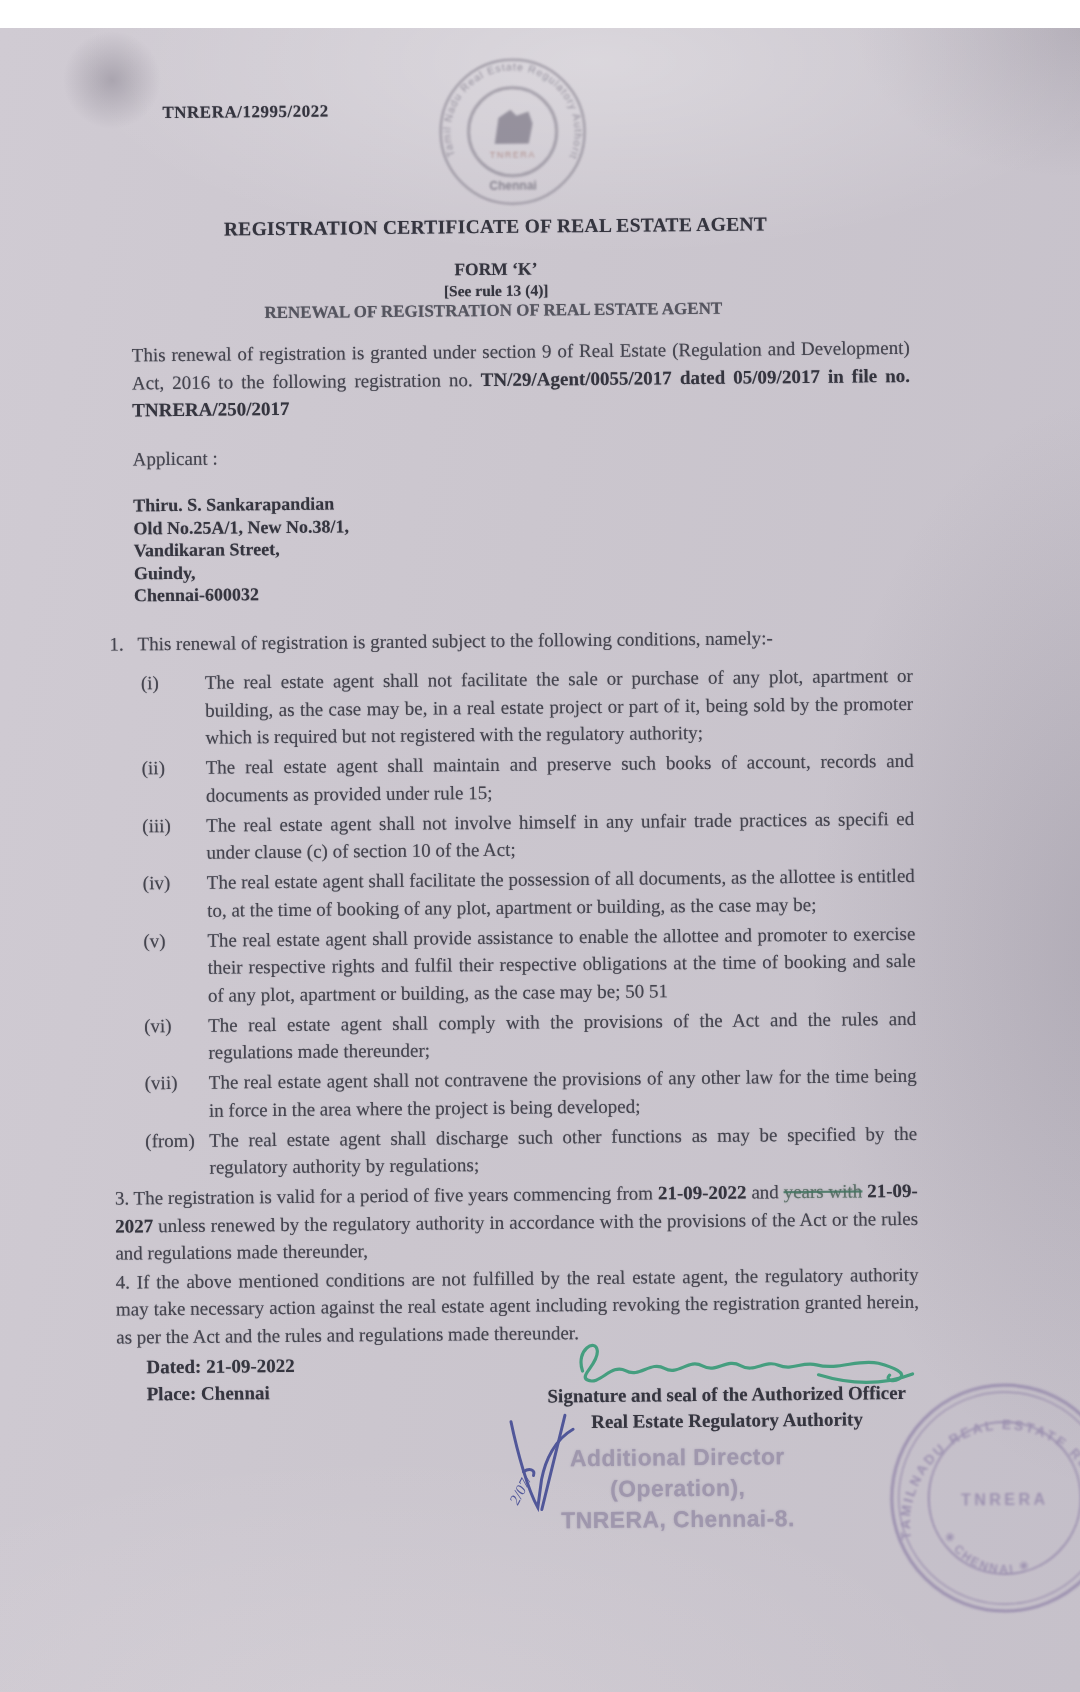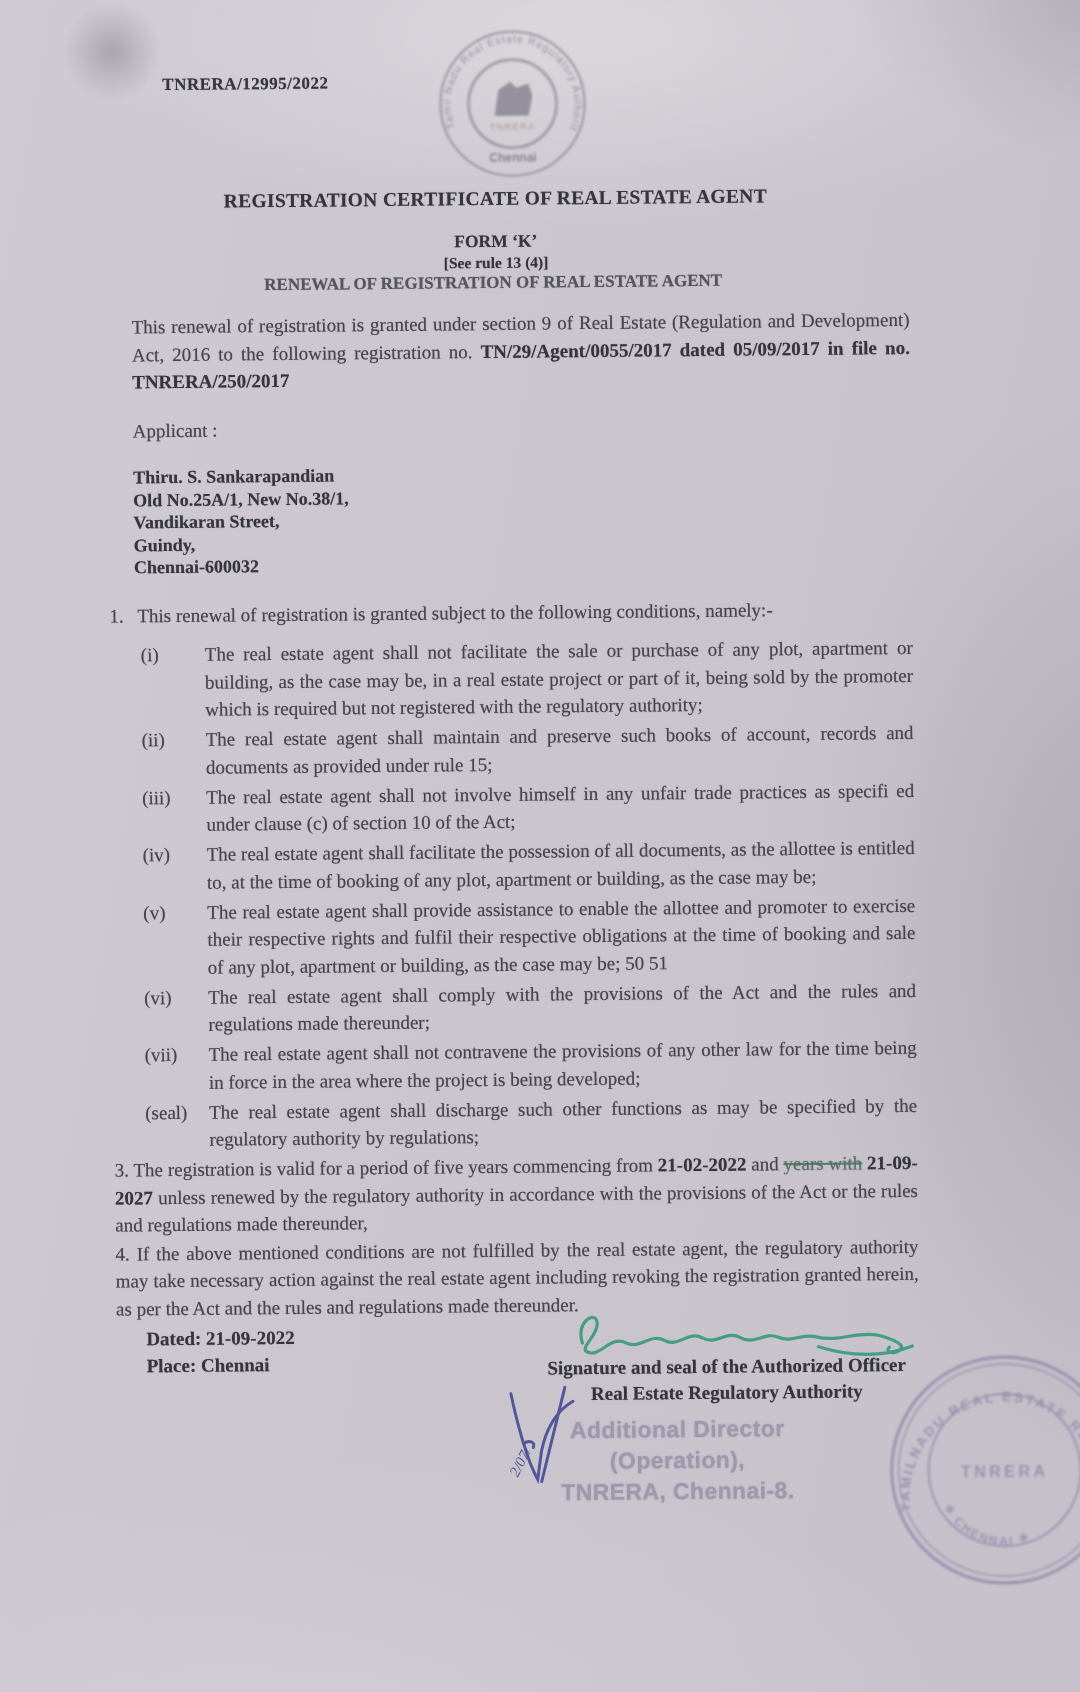--- a/index.html
+++ b/index.html
@@ -9,20 +9,21 @@
   }
   .page{
     position:absolute;inset:0;overflow:hidden;
     background:
       radial-gradient(circle 70px at 112px 52px, rgba(82,76,92,.30), rgba(82,76,92,0) 70%),
       radial-gradient(ellipse 700px 260px at 55% 2%, rgba(255,255,255,.30), rgba(255,255,255,0) 75%),
       radial-gradient(ellipse 420px 760px at 103% 55%, rgba(86,80,98,.20), rgba(86,80,98,0) 72%),
       radial-gradient(ellipse 300px 200px at 100% 0%, rgba(90,84,100,.18), rgba(90,84,100,0) 75%),
       radial-gradient(ellipse 900px 420px at 35% 103%, rgba(255,250,250,.14), rgba(255,250,250,0) 70%),
       linear-gradient(100deg,#d0cbd3 0%, #cbc6ce 45%, #c6c1ca 100%);
+    margin-top: 28px;
   }
   .content{position:absolute;inset:0;transform:rotate(-0.55deg);transform-origin:45% 40%;}
   .ink{color:#45454f;text-shadow:0 0 1px rgba(69,69,82,.55);}
   .b{font-weight:700;color:#35353f;}
   .abs{position:absolute;}
   .center{text-align:center;}
   .refno{left:168px;top:72px;font-size:17px;letter-spacing:.5px;}
   .title-line{left:0;width:1000px;top:188px;font-size:19.5px;letter-spacing:.3px;}
   .form-line{left:0;width:1000px;top:231px;font-size:17.5px;}
   .rule-line{left:0;width:1000px;top:254px;font-size:15.5px;}
@@ -117,26 +118,26 @@
         </div>
         <div class="cond-row">
           <span class="cond-num">(vi)</span>
           <span class="cond-text">The real estate agent shall comply with the provisions of the Act and the rules and regulations made thereunder;</span>
         </div>
         <div class="cond-row">
           <span class="cond-num">(vii)</span>
           <span class="cond-text">The real estate agent shall not contravene the provisions of any other law for the time being in force in the area where the project is being developed;</span>
         </div>
         <div class="cond-row">
-          <span class="cond-num">(seal)</span>
+          <span class="cond-num">(from)</span>
           <span class="cond-text">The real estate agent shall discharge such other functions as may be specified by the regulatory authority by regulations;</span>
         </div>
       </div>
 
-      <p class="para p34"><span>3. The registration is valid for a period of five years commencing from </span><span class="b">21-02-2022</span><span> and </span><span class="struck">years with</span><span> </span><span class="b">21-09-2027</span><span> unless renewed by the regulatory authority in accordance with the provisions of the Act or the rules and regulations made thereunder,</span></p>
+      <p class="para p34"><span>3. The registration is valid for a period of five years commencing from </span><span class="b">21-09-2022</span><span> and </span><span class="struck">years with</span><span> </span><span class="b">21-09-2027</span><span> unless renewed by the regulatory authority in accordance with the provisions of the Act or the rules and regulations made thereunder,</span></p>
 
       <p class="para p34">4. If the above mentioned conditions are not fulfilled by the real estate agent, the regulatory authority may take necessary action against the real estate agent including revoking the registration granted herein, as per the Act and the rules and regulations made thereunder.</p>
     </div>
 
     <div class="abs dated ink b">
       <div>Dated: 21-09-2022</div>
       <div>Place: Chennai</div>
     </div>
 
     <svg class="abs green-sig" width="360" height="60" viewBox="0 0 360 60">

